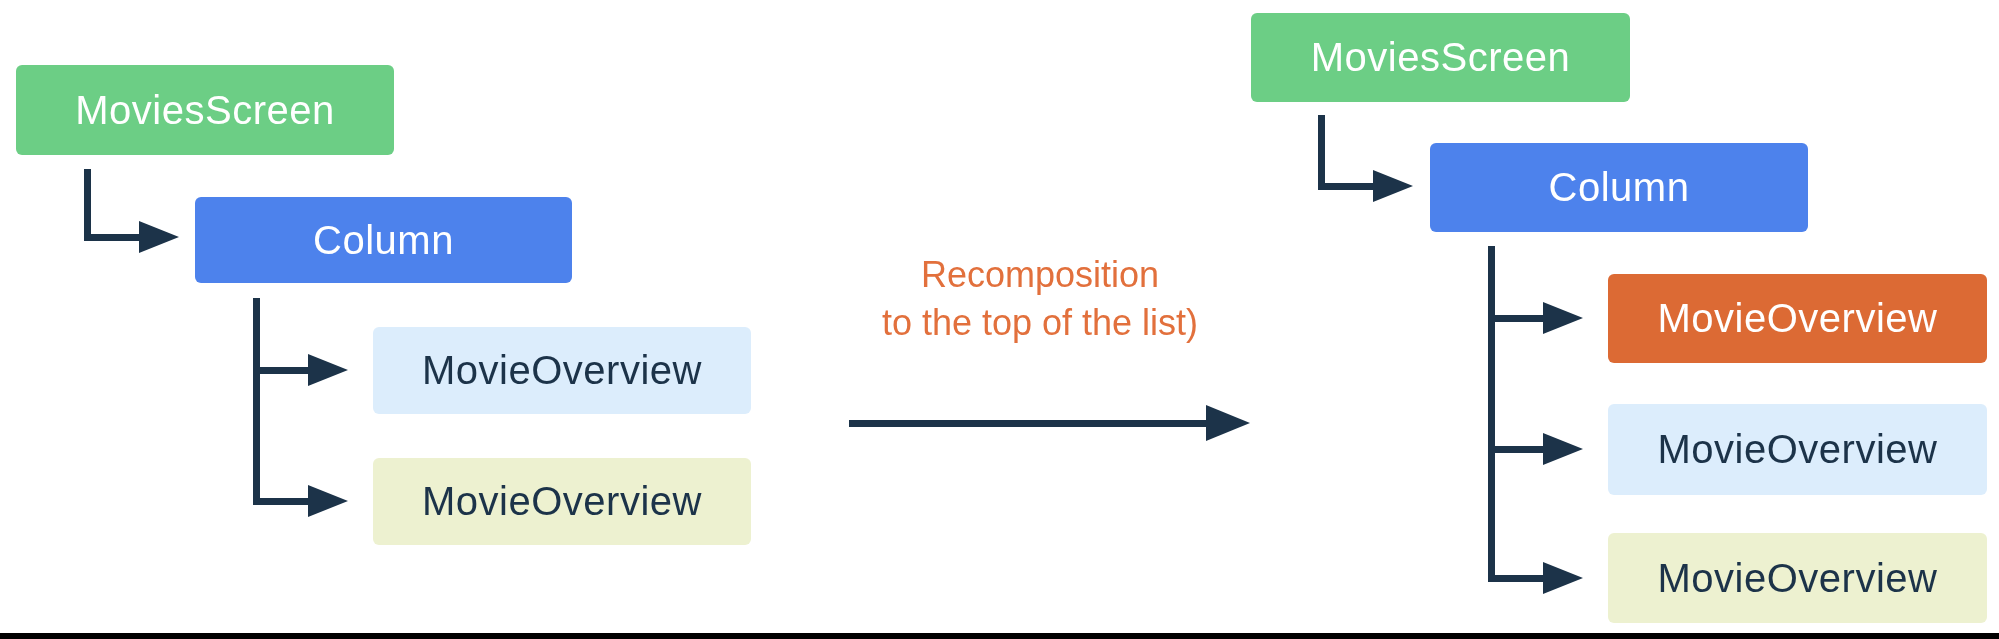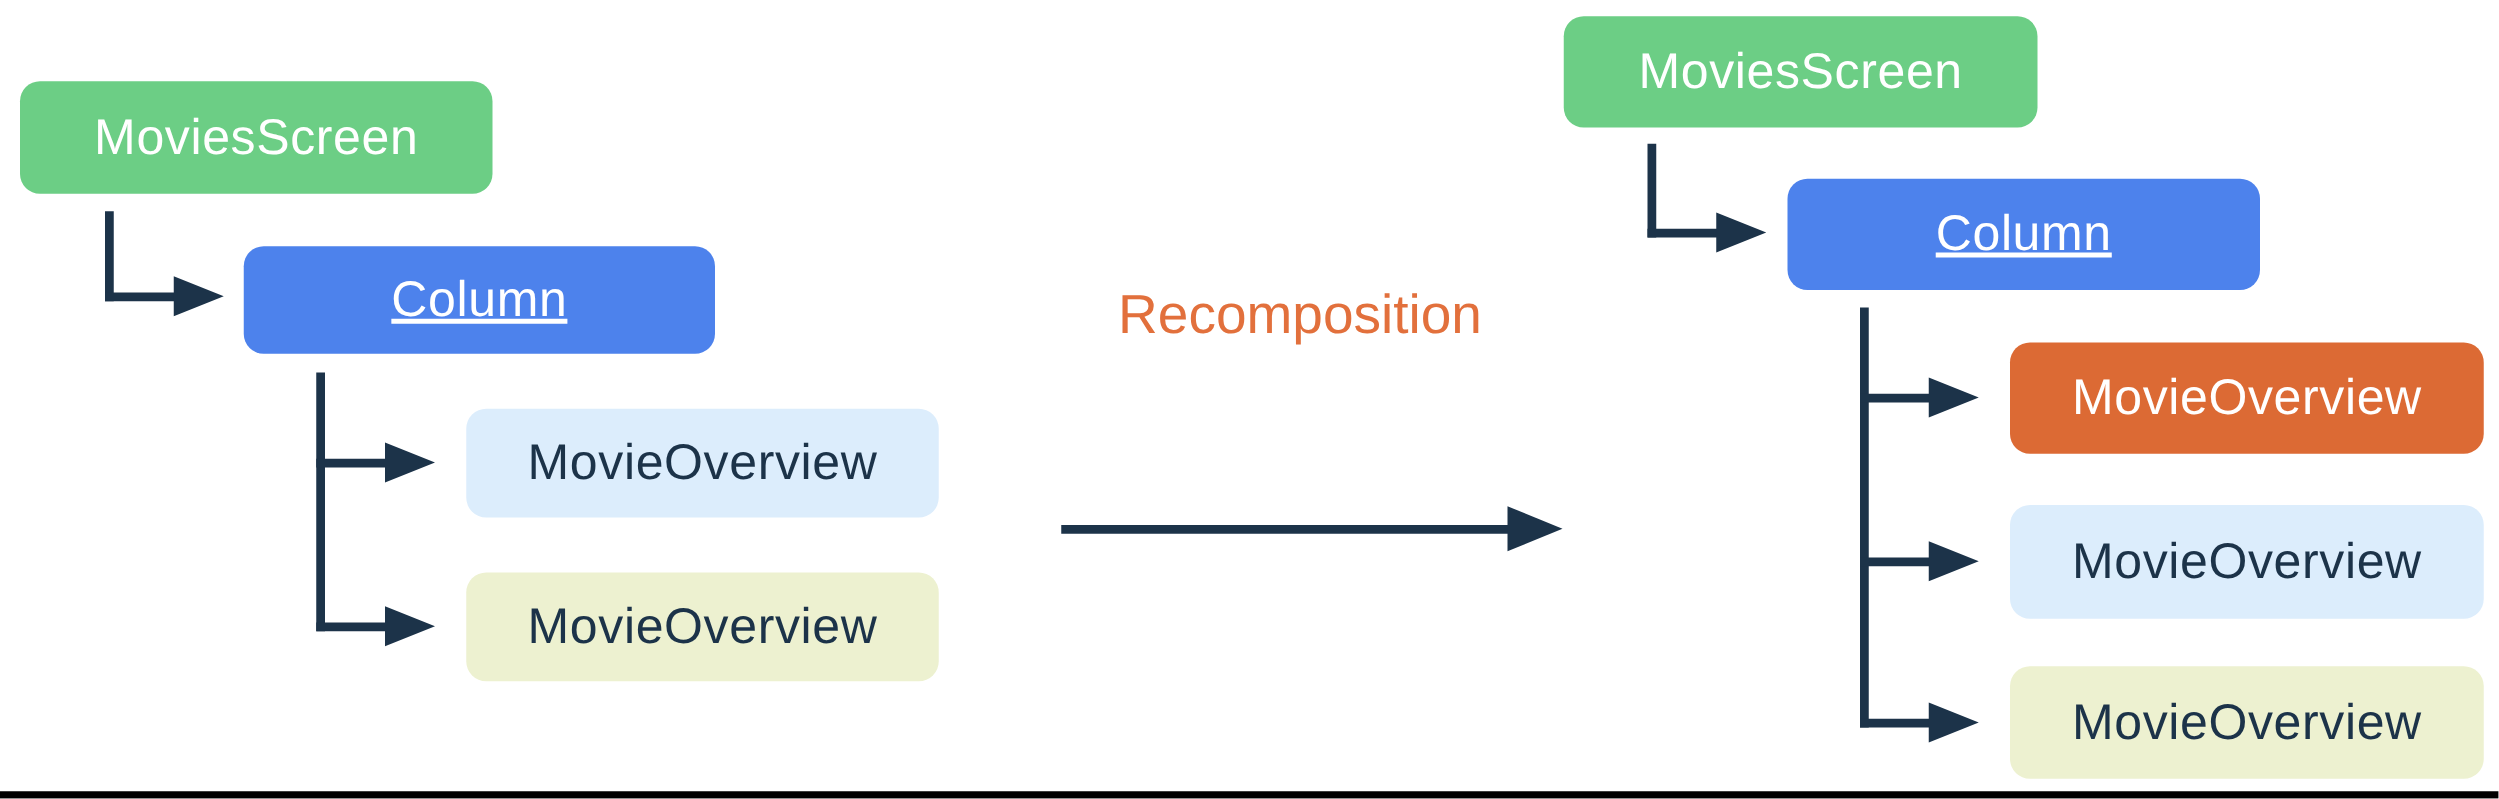--- a/index.html
+++ b/index.html
@@ -15,50 +15,50 @@
   .canvas{
     position:relative;
     width:1999px;height:639px;
     background:#ffffff;
     overflow:hidden;
     font-family:"Liberation Sans", sans-serif;
   }
   .node{
     position:absolute;
     display:flex;align-items:center;justify-content:center;
-    border-radius:16px;
+    border-radius:6px;
     font-size:40px;
     letter-spacing:0.5px;
     white-space:nowrap;
   }
   .bg-green{background:var(--green);}
-  .bg-blue{background:var(--blue);text-decoration:underline;}
+  .bg-blue{background:var(--blue);}
   .bg-light-blue{background:var(--light-blue);}
   .bg-pale-yellow{background:var(--pale-yellow);}
   .bg-orange{background:var(--orange);}
   .text-white{color:#ffffff;}
   .text-navy{color:var(--navy);}
   .vline,.hline{position:absolute;background:var(--navy);}
   .arrowhead{
     position:absolute;width:0;height:0;
     border-top:16px solid transparent;
     border-bottom:16px solid transparent;
     border-left:40px solid var(--navy);
   }
   .arrowhead.big{
     border-top:18px solid transparent;
     border-bottom:18px solid transparent;
     border-left:44px solid var(--navy);
   }
   .transition-label{
     position:absolute;
-    left:790px;top:228px;width:500px;
+    left:790px;top:251px;width:500px;
     text-align:center;
     color:var(--label-orange);
-    font-size:44px;line-height:48px;
+    font-size:36px;line-height:48px;
   }
   .bottom-bar{
     position:absolute;left:0;top:633px;width:1999px;height:6px;
     background:#000000;
   }
 </style>
 </head>
 <body>
 
 <div class="canvas">
@@ -84,20 +84,21 @@
   <div class="node bg-light-blue text-navy" style="left:373px;top:327px;width:378px;height:87px;">
     <span>MovieOverview</span>
   </div>
 
   <div class="node bg-pale-yellow text-navy" style="left:373px;top:458px;width:378px;height:87px;">
     <span>MovieOverview</span>
   </div>
 
   <div class="transition-label">
     <div>Recomposition</div>
+    <div>to the top of the list)</div>
   </div>
   <div class="hline" style="left:849px;top:420px;width:360px;height:7px;"></div>
   <div class="arrowhead big" style="left:1206px;top:405px;"></div>
 
   <div class="node bg-green text-white" style="left:1251px;top:13px;width:379px;height:89px;">
     <span>MoviesScreen</span>
   </div>
 
   <div class="vline" style="left:1318px;top:115px;width:7px;height:75px;"></div>
   <div class="hline" style="left:1318px;top:183px;width:56px;height:7px;"></div>

